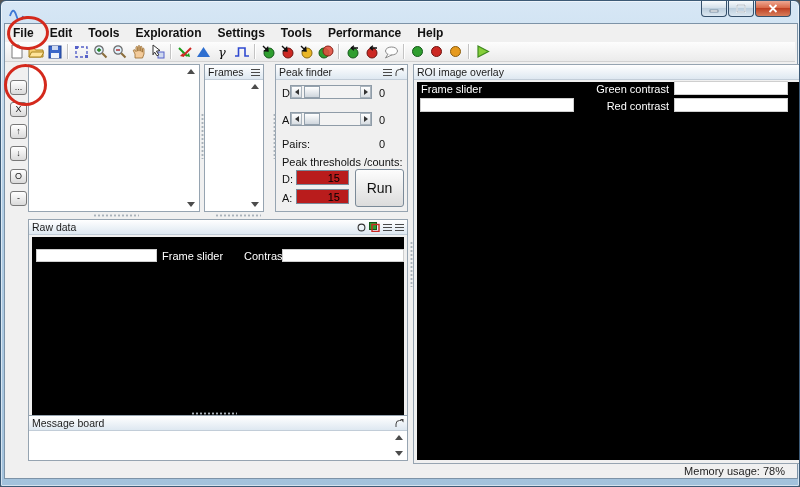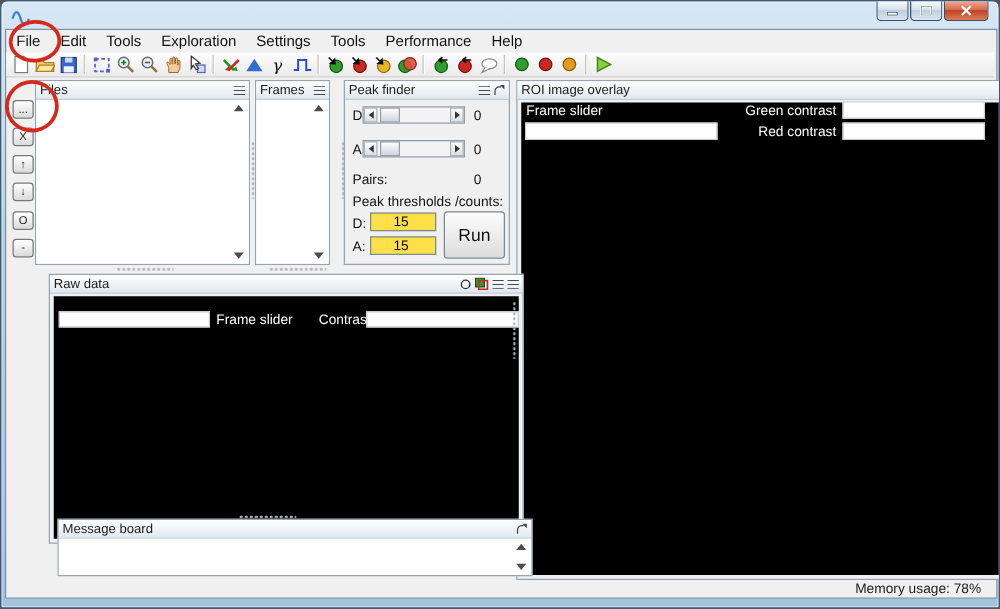--- a/index.html
+++ b/index.html
@@ -13,21 +13,21 @@
   .win-controls{position:absolute;right:8px;top:0;display:flex;}
   .winbtn{height:16px;border:1px solid #35506b;border-top:none;border-radius:0 0 4px 4px;
     background:linear-gradient(#f8fbfd,#d4e0ea 45%,#bccedd 50%,#dbe7f1);
     display:flex;align-items:center;justify-content:center;margin-left:1px;box-sizing:border-box;}
   .winbtn.min,.winbtn.max{width:26px;}
   .winbtn.close{width:36px;background:linear-gradient(#efa893,#d96a4a 45%,#bf4124 50%,#d87e5b);}
   .client{position:absolute;left:3px;top:22px;width:794px;height:456px;background:#f0f0f0;
     border:1px solid #7d93a7;box-sizing:border-box;}
   
   .menubar{position:absolute;left:4px;top:24px;right:4px;height:16px;display:flex;align-items:center;}
-  .menu-item{font-size:12px;color:#111;padding:1px 8px;cursor:default;}
+  .menu-item{font-size:12px;color:#111;padding:1px 8px;cursor:default;font-weight:bold;}
   
   .toolbar{position:absolute;left:4px;top:41px;right:4px;height:20px;
     background:linear-gradient(#fdfdfd,#ebebeb);border-bottom:1px solid #d2d2d2;
     display:flex;align-items:center;padding-left:2px;box-sizing:border-box;}
   .ticon{width:19px;height:18px;display:flex;align-items:center;justify-content:center;}
   .tsep{width:1px;height:15px;background:#c3c3c3;border-right:1px solid #fff;margin:0 3px;}
   
   .side-btn{position:absolute;left:9px;width:17px;height:15px;box-sizing:border-box;
     background:linear-gradient(#ffffff,#dadada);border:1px solid #787878;border-radius:3px;
     font-size:9px;line-height:13px;text-align:center;color:#222;}
@@ -45,21 +45,21 @@
   
   .pf-label{position:absolute;font-size:11px;color:#111;}
   .pf-value{position:absolute;font-size:11px;color:#111;width:16px;text-align:center;}
   .scrollslider{position:absolute;height:14px;width:82px;display:flex;border:1px solid #8f9ca8;background:#f3f3f3;box-sizing:border-box;}
   .sbtn{width:11px;background:linear-gradient(#fff,#d9dee3);border:1px solid #aab4bd;box-sizing:border-box;display:flex;align-items:center;justify-content:center;}
   .strack{flex:1;position:relative;}
   .sthumb{position:absolute;left:2px;top:0;width:16px;height:100%;background:linear-gradient(#ffffff,#cfd6dd);border:1px solid #93a0ac;box-sizing:border-box;}
   .arr-l{width:0;height:0;border-top:3px solid transparent;border-bottom:3px solid transparent;border-right:4px solid #333;}
   .arr-r{width:0;height:0;border-top:3px solid transparent;border-bottom:3px solid transparent;border-left:4px solid #333;}
   .thr-input{position:absolute;width:53px;height:15px;border:1px solid #7a8a99;font-family:"Liberation Sans",sans-serif;
-    font-size:11px;text-align:right;padding:0 21px 0 0;box-sizing:border-box;background:#fde047;}
+    font-size:11px;text-align:right;padding:0 8px 0 0;box-sizing:border-box;background:#b91c1c;}
   .run-btn{position:absolute;width:47px;height:36px;background:linear-gradient(#fdfdfd,#dcdcdc);
     border:1px solid #7b8a98;border-radius:3px;font-size:14px;color:#111;display:flex;align-items:center;justify-content:center;}
   
   .img-label{position:absolute;font-size:11px;color:#fff;white-space:nowrap;}
   .img-label.right{text-align:right;}
   .img-bar{position:absolute;background:#fff;border:1px solid #cfcfcf;box-sizing:border-box;}
   
   .split-h{position:absolute;height:3px;width:46px;background-image:radial-gradient(circle,#a9b2ba 1px,transparent 1.2px);background-size:4px 3px;}
   .split-v{position:absolute;width:3px;height:46px;background-image:radial-gradient(circle,#a9b2ba 1px,transparent 1.2px);background-size:3px 4px;}
   
@@ -257,24 +257,20 @@
   </div>
 
   <div class="side-btn" style="top:79px">...</div>
   <div class="side-btn" style="top:101px">X</div>
   <div class="side-btn" style="top:123px">↑</div>
   <div class="side-btn" style="top:145px">↓</div>
   <div class="side-btn" style="top:168px">O</div>
   <div class="side-btn" style="top:190px">-</div>
 
   <div class="panel" style="left:27px;top:63px;width:172px;height:148px">
-    <div class="panel-header">
-      <span class="panel-title">Files</span>
-      <span class="hamburger"></span>
-    </div>
     <div class="panel-body">
       <div class="white-list">
         <span class="tri-up"></span>
         <span class="tri-down"></span>
       </div>
     </div>
   </div>
 
   <div class="panel" style="left:203px;top:63px;width:60px;height:148px">
     <div class="panel-header">
@@ -354,21 +350,21 @@
       <div class="black-canvas"></div>
       <span class="img-label" style="left:7px;top:3px">Frame slider</span>
       <div class="img-bar" style="left:6px;top:18px;width:154px;height:14px"></div>
       <span class="img-label right" style="left:155px;top:3px;width:100px">Green contrast</span>
       <div class="img-bar" style="left:260px;top:1px;width:114px;height:14px"></div>
       <span class="img-label right" style="left:155px;top:20px;width:100px">Red contrast</span>
       <div class="img-bar" style="left:260px;top:18px;width:114px;height:14px"></div>
     </div>
   </div>
 
-  <div class="panel" style="left:38px;top:218px;width:380px;height:216px">
+  <div class="panel" style="left:27px;top:218px;width:380px;height:216px">
     <div class="panel-header">
       <span class="panel-title">Raw data</span>
       <svg width="9" height="9">
           <circle cx="4.5" cy="4.5" r="3.4" fill="none" stroke="#333" stroke-width="1.1"></circle>
         </svg>
       <svg width="11" height="10">
           <rect x="0.5" y="0.5" width="7" height="7" fill="#2f9e2f" stroke="#14581a"></rect>
           <rect x="3" y="2.5" width="7" height="7" fill="none" stroke="#cc2823" stroke-width="1.4"></rect>
         </svg>
       <span class="hamburger"></span>
@@ -376,21 +372,21 @@
     </div>
     <div class="panel-body">
       <div class="black-canvas"></div>
       <div class="img-bar" style="left:7px;top:14px;width:121px;height:13px"></div>
       <span class="img-label" style="left:133px;top:15px">Frame slider</span>
       <span class="img-label" style="left:215px;top:15px">Contrast:</span>
       <div class="img-bar" style="left:253px;top:14px;width:122px;height:13px"></div>
     </div>
   </div>
 
-  <div class="panel" style="left:45px;top:414px;width:380px;height:46px">
+  <div class="panel" style="left:27px;top:414px;width:380px;height:46px">
     <div class="panel-header">
       <span class="panel-title">Message board</span>
       <svg width="9" height="9">
           <path d="M1 8V5a3.5 3.5 0 013.5-3.5H6" fill="none" stroke="#444"></path>
           <path d="M4.5 0h4v4z" fill="#444" transform="translate(0,-0.5)"></path>
         </svg>
     </div>
     <div class="panel-body">
       <div class="white-list">
         <span class="tri-up"></span>

